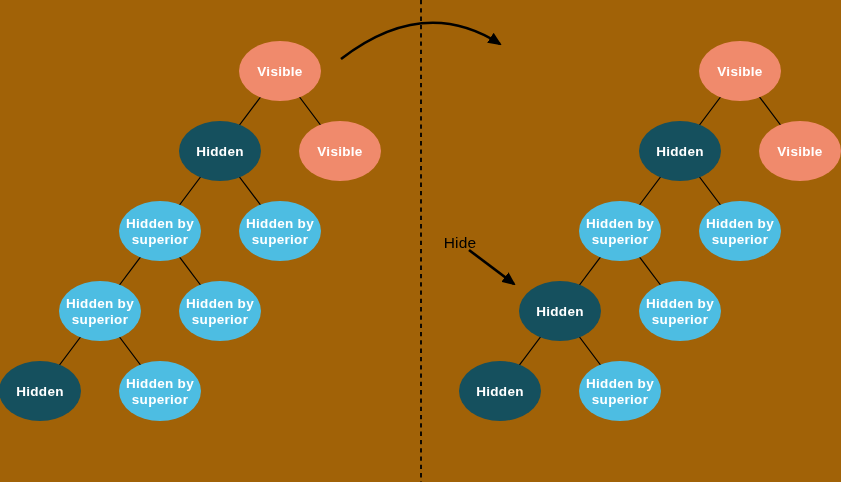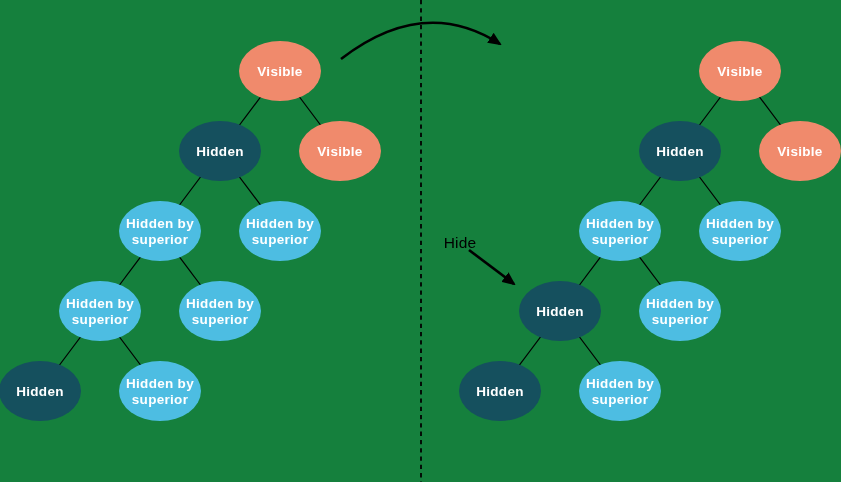--- a/index.html
+++ b/index.html
@@ -1,20 +1,20 @@
 <!DOCTYPE html>
 <html><head>
 <meta charset="utf-8">
 <style>
   html, body { margin: 0; padding: 0; background: #ffffff; }
   .stage {
     position: relative;
     width: 841px;
     height: 482px;
-    background: #15803d;
+    background: #a16207;
     overflow: hidden;
     font-family: "Liberation Sans", sans-serif;
   }
   svg text {
     font-family: "Liberation Sans", sans-serif;
   }
   .node-label {
     font-size: 13.5px;
     font-weight: bold;
     letter-spacing: 0.3px;

